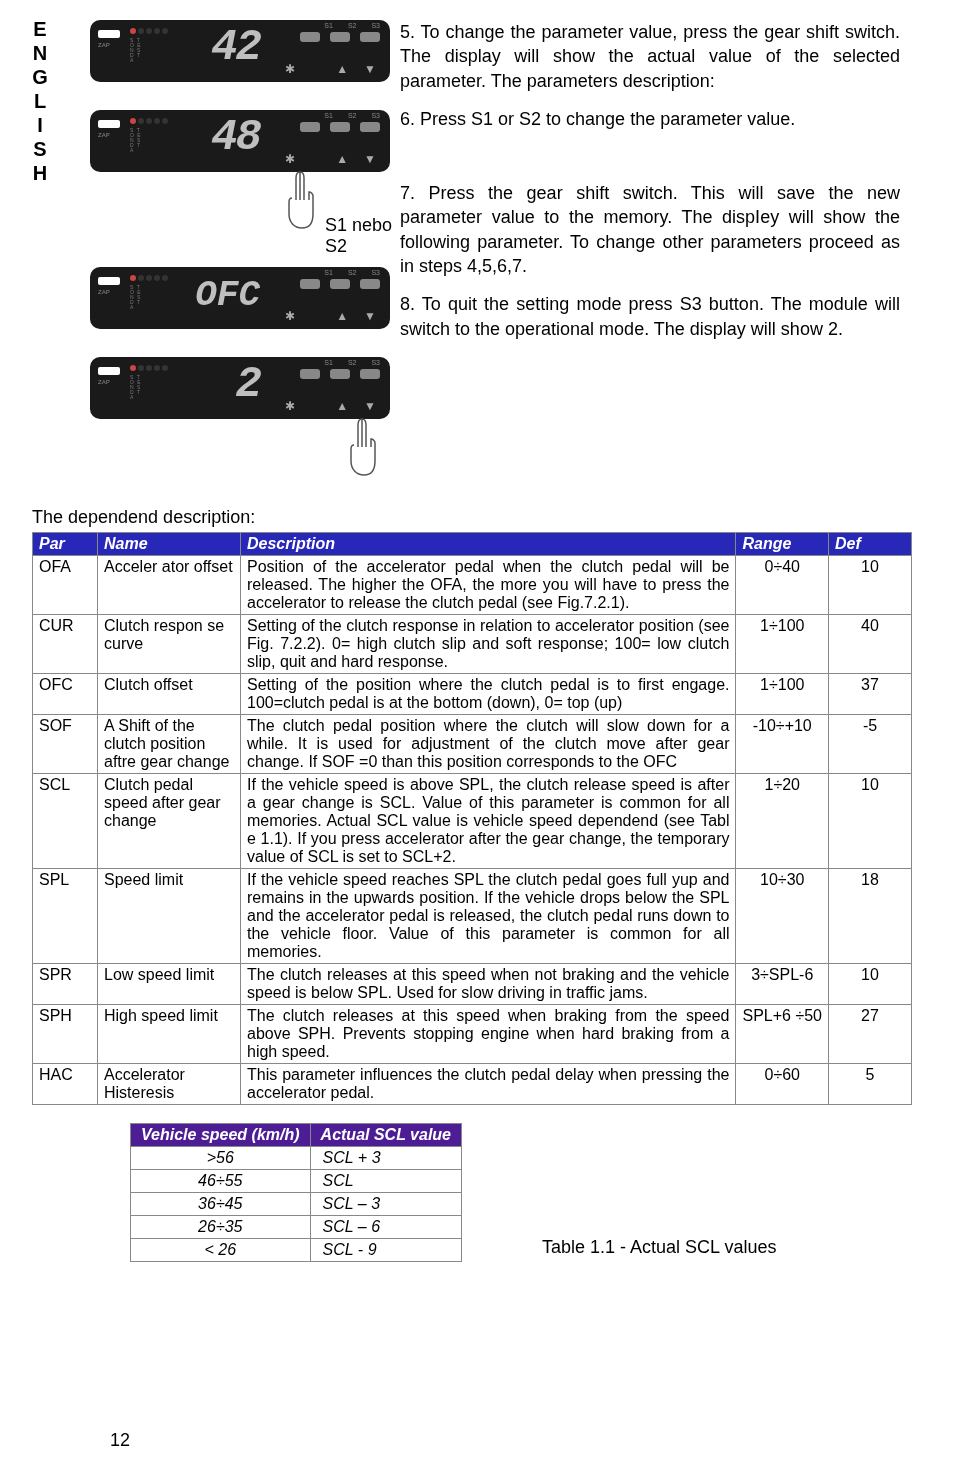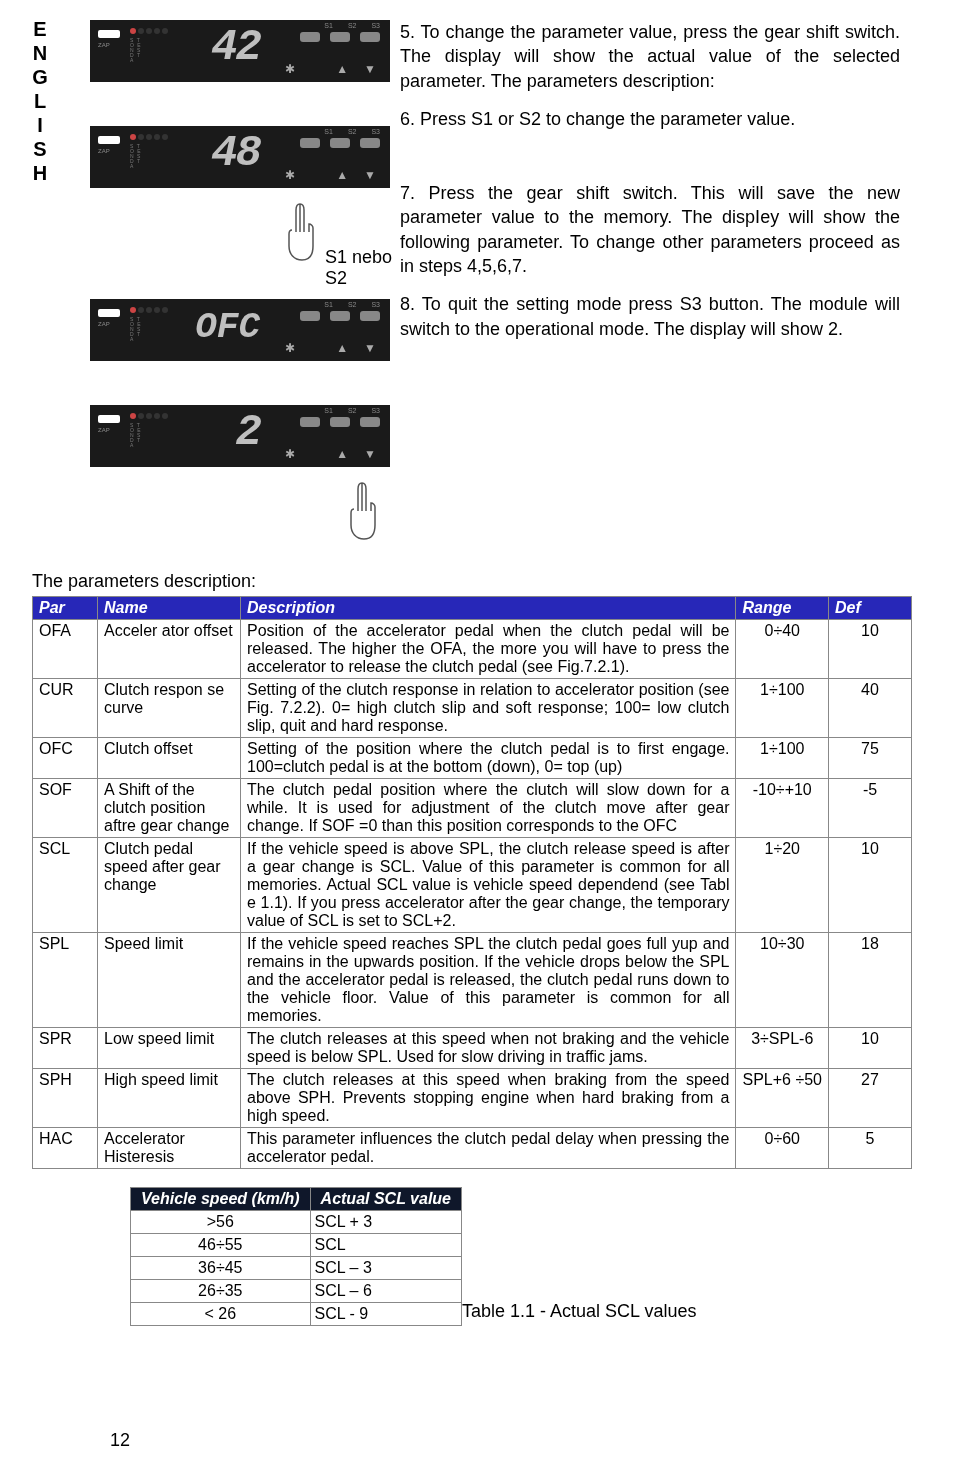--- a/index.html
+++ b/index.html
@@ -45,22 +45,22 @@
   .text-col p {
     margin: 0 0 14px 0;
   }
   
   
   .device {
     width: 300px;
     height: 62px;
     background: #1a1a1a;
     position: relative;
-    margin-bottom: 44px;
-    border-radius: 0;
+    margin-bottom: 28px;
+    border-radius: 10px;
   }
   .device .zap {
     position: absolute;
     left: 8px;
     top: 10px;
     width: 22px;
     height: 8px;
     background: #fff;
     border-radius: 2px;
   }
@@ -205,34 +205,36 @@
     display:flex;
     align-items:flex-end;
     margin-top: 18px;
     margin-left: 110px;
   }
   table.scl {
     border-collapse: collapse;
     font-size: 16px;
   }
   table.scl th {
-    background: #0f172a;
+    background: #4c1d95;
     color: #fff;
     font-style: italic;
     font-weight: bold;
     border: 1px solid #888;
     padding: 2px 10px;
     text-align: left;
   }
   table.scl td {
     border: 1px solid #888;
-    padding: 2px 4px;
+    padding: 2px 12px;
+    font-style: italic;
   }
   table.scl td.c { text-align: center; }
   .tbl-caption {
+    margin-left: 80px;
     font-size: 18px;
     margin-bottom: 4px;
   }
   .page-num {
     position: absolute;
     left: 110px;
     bottom: 18px;
     font-size: 18px;
   }
 </style>
@@ -377,21 +379,21 @@
     </div>
 
     <div class="text-col">
       <p>5. To change the parameter value, press the gear shift switch. The display will show the actual value of the selected parameter. The parameters description:</p>
       <p>6. Press S1 or S2 to change the parameter value.</p>
       <p style="margin-top:50px;">7. Press the gear shift switch. This will save the new parameter value to the memory. The dispIey will show the following parameter. To change other parameters proceed as in steps 4,5,6,7.</p>
       <p>8. To quit the setting mode press S3 button. The module will switch to the operational mode. The display will show 2.</p>
     </div>
   </div>
 
-  <div class="params-caption">The parameters description:</div>
+  <div class="params-caption">The dependend description:</div>
 
   <table class="params">
     <thead>
       <tr>
         <th>Par</th>
         <th>Name</th>
         <th>Description</th>
         <th>Range</th>
         <th>Def</th>
       </tr>
@@ -409,21 +411,21 @@
           <td class="name">Clutch respon se curve</td>
           <td class="desc">Setting of the clutch response in relation to accelerator position (see Fig. 7.2.2). 0= high clutch slip and soft response; 100= low clutch slip, quit and hard response.</td>
           <td class="range">1÷100</td>
           <td class="def">40</td>
         </tr>
         <tr>
           <td class="par">OFC</td>
           <td class="name">Clutch offset</td>
           <td class="desc">Setting of the position where the clutch pedal is to first engage. 100=clutch pedal is at the bottom (down), 0= top (up)</td>
           <td class="range">1÷100</td>
-          <td class="def">75</td>
+          <td class="def">37</td>
         </tr>
         <tr>
           <td class="par">SOF</td>
           <td class="name">A Shift of the clutch position aftre gear change</td>
           <td class="desc">The clutch pedal position where the clutch will slow down for a while. It is used for adjustment of the clutch move after gear change. If SOF =0 than this position corresponds to the OFC</td>
           <td class="range">-10÷+10</td>
           <td class="def">-5</td>
         </tr>
         <tr>
           <td class="par">SCL</td>

